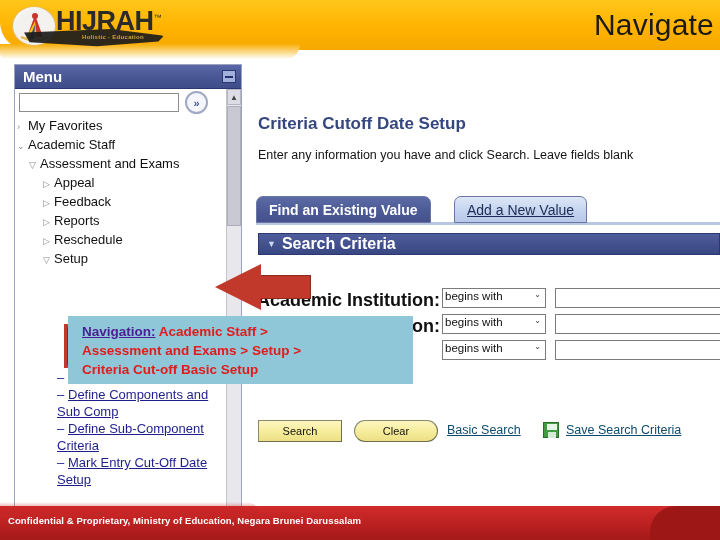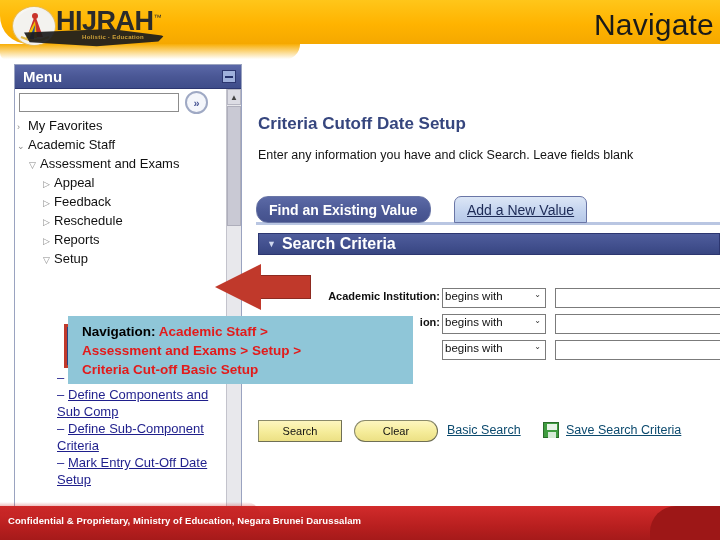--- a/index.html
+++ b/index.html
@@ -7,21 +7,21 @@
     margin: 0; padding: 0;
     width: 720px; height: 540px;
     overflow: hidden;
     font-family: "Liberation Sans", sans-serif;
     background: #ffffff;
   }
   #stage { position: relative; width: 720px; height: 540px; background:#fff; }
 
   
   .banner {
-    position: absolute; left: 0; top: 0; width: 720px; height: 44px;
+    position: absolute; left: 0; top: 0; width: 720px; height: 50px;
     background: linear-gradient(180deg, #ffc61a 0%, #ffb300 55%, #f5a800 100%);
     border-bottom-left-radius: 28px;
   }
   .banner-notch {
     position:absolute; left:0; top:44px; width:300px; height:16px;
     background: linear-gradient(180deg,#f8ae05 0%, #ffffff 95%);
     border-bottom-left-radius:26px; border-bottom-right-radius:60px;
   }
   .nav-title {
     position: absolute; right: 6px; top: 8px;
@@ -136,21 +136,21 @@
   }
   .tabs { position:absolute; left:6px; top:96px; height:28px; }
   .tab {
     position:absolute; top:0; height:27px; border:1px solid #6a76a6;
     border-top-left-radius:7px; border-top-right-radius:7px;
     display:flex; align-items:center; justify-content:center;
     font-size:14px; font-weight:bold; padding:0 12px; white-space:nowrap;
   }
   .tab-active {
     left:0; background: linear-gradient(180deg,#5c6aa6 0%,#4c5a96 55%,#44518c 100%);
-    color:#ffffff; z-index:2;border-radius:12px;
+    color:#ffffff; z-index:2;
   }
   .tab-inactive {
     left:198px; background: linear-gradient(180deg,#dce6f6 0%,#c3d3ee 60%,#b6c8e8 100%);
     color:#1d2a55; font-weight:normal; z-index:1;
   }
   .tab-inactive u { text-decoration:underline; }
   .tab-underline {
     position:absolute; left:6px; top:122px; width:464px; height:3px;
     background:#b9c6e2;
   }
@@ -159,21 +159,21 @@
     position:absolute; left:8px; top:133px; width:462px; height:22px;
     background: linear-gradient(180deg,#4f5d9c 0%,#414f8d 60%,#384681 100%);
     border:1px solid #2c3670;
     display:flex; align-items:center;
   }
   .section-bar .caret { color:#cfd7ee; font-size:9px; margin:0 6px 0 8px; }
   .section-bar .sec-label { color:#ffffff; font-size:16px; font-weight:bold; }
 
   .crit-row { position:absolute; height:22px; }
   .crit-label {
-    position:absolute; right:0; top:2px; font-size:11px; font-weight:bold; color:#101010;
+    position:absolute; right:0; top:2px; font-size:18px; font-weight:bold; color:#101010;
     white-space:nowrap;
   }
   .crit-select {
     position:absolute; width:104px; height:20px; border:1px solid #7b7b7b; background:#fff;
     font-size:11.5px; color:#111; padding:1px 2px; display:flex; align-items:flex-start;
     font-family:"Liberation Sans", sans-serif;
   }
   .crit-select .sel-val { flex:1; }
   .crit-select .sel-arrow { font-size:8px; color:#333; padding-right:2px; }
   .crit-input {
@@ -212,21 +212,21 @@
     clip-path: polygon(0% 50%, 100% 0%, 100% 100%);
   }
 
   
   .callout {
     position:absolute; left:68px; top:316px; width:345px; height:68px;
     background:#8fc6d8;
     padding:6px 8px 0 14px;
   }
   .callout-line { font-size:13.5px; font-weight:bold; line-height:19px; white-space:nowrap; }
-  .callout-key { color:#000000; }
+  .callout-key { color:#4c1d95;text-decoration:underline; }
   .callout-val { color:#e21b1b; }
 
   
   .footer {
     position:absolute; left:0; bottom:0; width:720px; height:34px;
     background: linear-gradient(180deg,#d22b2b 0%, #b81f1f 60%, #a51a1a 100%);
     border-top-right-radius:26px;
   }
   .footer-curve {
     position:absolute; left:0; bottom:24px; width:260px; height:14px;
@@ -284,22 +284,22 @@
       <div class="menu-scroll-thumb"></div>
     </div>
 
     <div class="tree">
       <div id="tree-top">
           <div class="tree-node lvl0"><span class="tw">›</span><span>My Favorites</span></div>
           <div class="tree-node lvl0"><span class="tw">⌄</span><span>Academic Staff</span></div>
           <div class="tree-node lvl1"><span class="tw">▽</span><span>Assessment and Exams</span></div>
           <div class="tree-node lvl2"><span class="tw">▷</span><span>Appeal</span></div>
           <div class="tree-node lvl2"><span class="tw">▷</span><span>Feedback</span></div>
+          <div class="tree-node lvl2"><span class="tw">▷</span><span>Reports</span></div>
           <div class="tree-node lvl2"><span class="tw">▷</span><span>Reschedule</span></div>
-          <div class="tree-node lvl2"><span class="tw">▷</span><span>Reports</span></div>
           <div class="tree-node lvl2"><span class="tw">▽</span><span>Setup</span></div>
         </div>
       <div class="tree-selected">
         <div class="sel-text">
           <span class="sel-dash">–</span>
           <span>Criteria Cutoff Date Setup</span>
         </div>
       </div>
       <div id="tree-bottom" style="position:absolute; left:0; top:252px; right:0;">
           <div class="tree-node lvl3" style="white-space: normal;"><span class="tree-leafdash">–</span><span class="tree-link">Criteria Cutoff Dt for</span></div>

